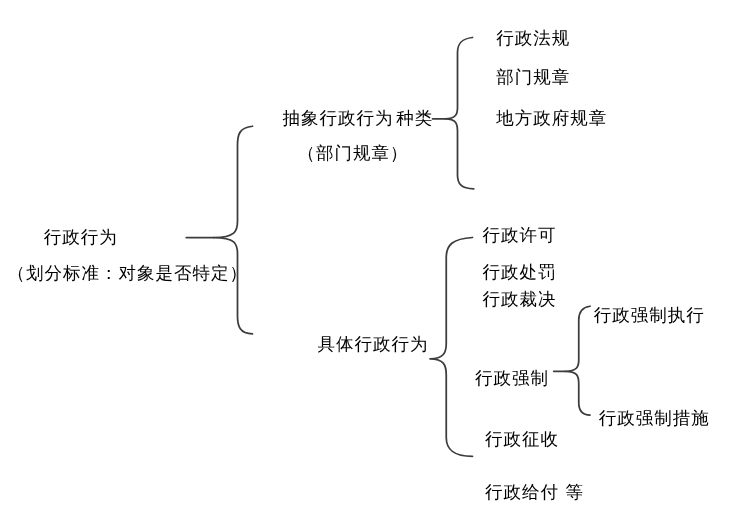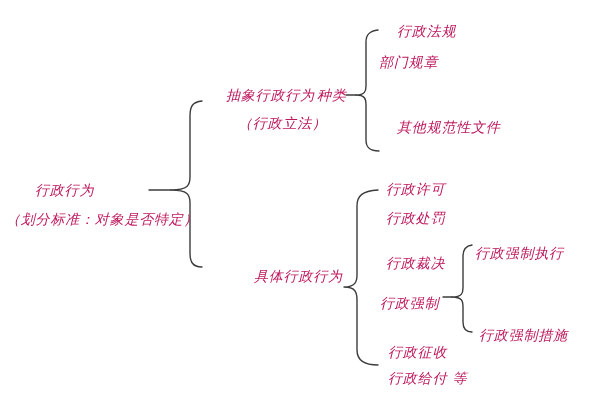--- a/index.html
+++ b/index.html
@@ -11,22 +11,21 @@
     font-family: "DejaVu Sans", sans-serif;
     color: #111111;
     overflow: hidden;
   }
   .lbl {
     position: absolute;
     font-size: 14px;
     line-height: 17px;
     letter-spacing: 0.8px;
     white-space: nowrap;
-    color: #be185d;
-    font-style: italic;
+    color: #000000;
   }
   svg.wires {
     position: absolute;
     left: 0; top: 0;
     width: 600px; height: 409px;
     pointer-events: none;
   }
   svg.wires path {
     fill: none;
     stroke: #3c3c3c;
@@ -55,31 +54,31 @@
     <path d="M 443,297 L 452,297"></path>
 
     <path d="M 472,245 C 465,246 463,250 463,256 L 463,288 C 463,293 462,297 452,297 C 462,297 463,301 463,307 L 463,322 C 463,328 465,332 472,332"></path>
   </svg>
 
   <div class="lbl" style="left:35px; top:182px;">行政行为</div>
   <div class="lbl" style="left:6px; top:211px;">（划分标准：对象是否特定）</div>
 
   <div class="lbl" style="left:226px; top:87px;">抽象行政行为</div>
   <div class="lbl" style="left:317px; top:87px;">种类</div>
-  <div class="lbl" style="left:238px; top:115px;">（行政立法）</div>
+  <div class="lbl" style="left:238px; top:115px;">（部门规章）</div>
 
   <div class="lbl" style="left:397px; top:23px;">行政法规</div>
-  <div class="lbl" style="left:379px; top:54px;">部门规章</div>
-  <div class="lbl" style="left:397px; top:119px;">其他规范性文件</div>
+  <div class="lbl" style="left:397px; top:54px;">部门规章</div>
+  <div class="lbl" style="left:397px; top:87px;">地方政府规章</div>
 
   <div class="lbl" style="left:254px; top:268px;">具体行政行为</div>
 
   <div class="lbl" style="left:386px; top:181px;">行政许可</div>
   <div class="lbl" style="left:386px; top:210px;">行政处罚</div>
-  <div class="lbl" style="left:386px; top:255px;">行政裁决</div>
+  <div class="lbl" style="left:386px; top:232px;">行政裁决</div>
   <div class="lbl" style="left:380px; top:295px;">行政强制</div>
   <div class="lbl" style="left:388px; top:344px;">行政征收</div>
-  <div class="lbl" style="left:388px; top:370px;text-align:right;">行政给付 等</div>
+  <div class="lbl" style="left:388px; top:386px;text-align:right;">行政给付 等</div>
 
   <div class="lbl" style="left:475px; top:245px;">行政强制执行</div>
   <div class="lbl" style="left:479px; top:327px;">行政强制措施</div>
 
 </div>
 
 </body></html>

